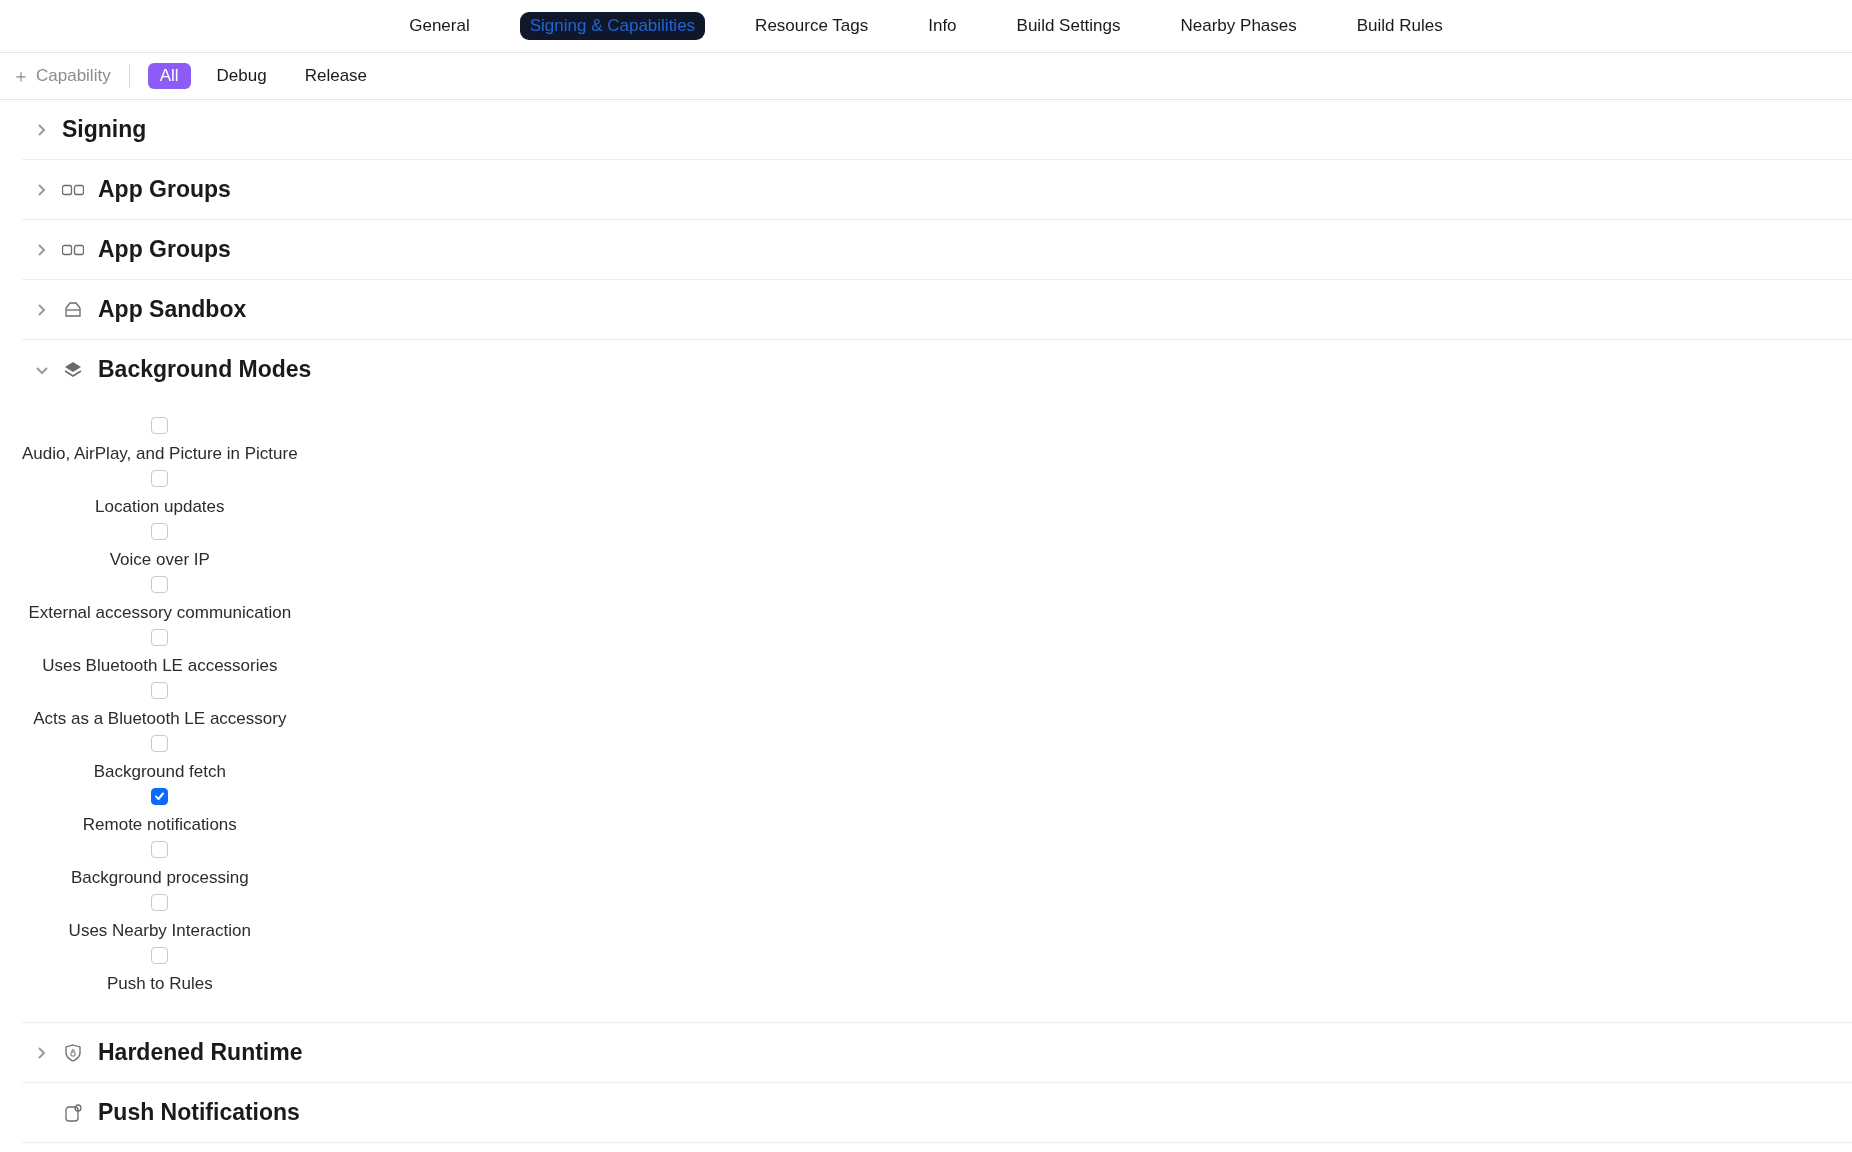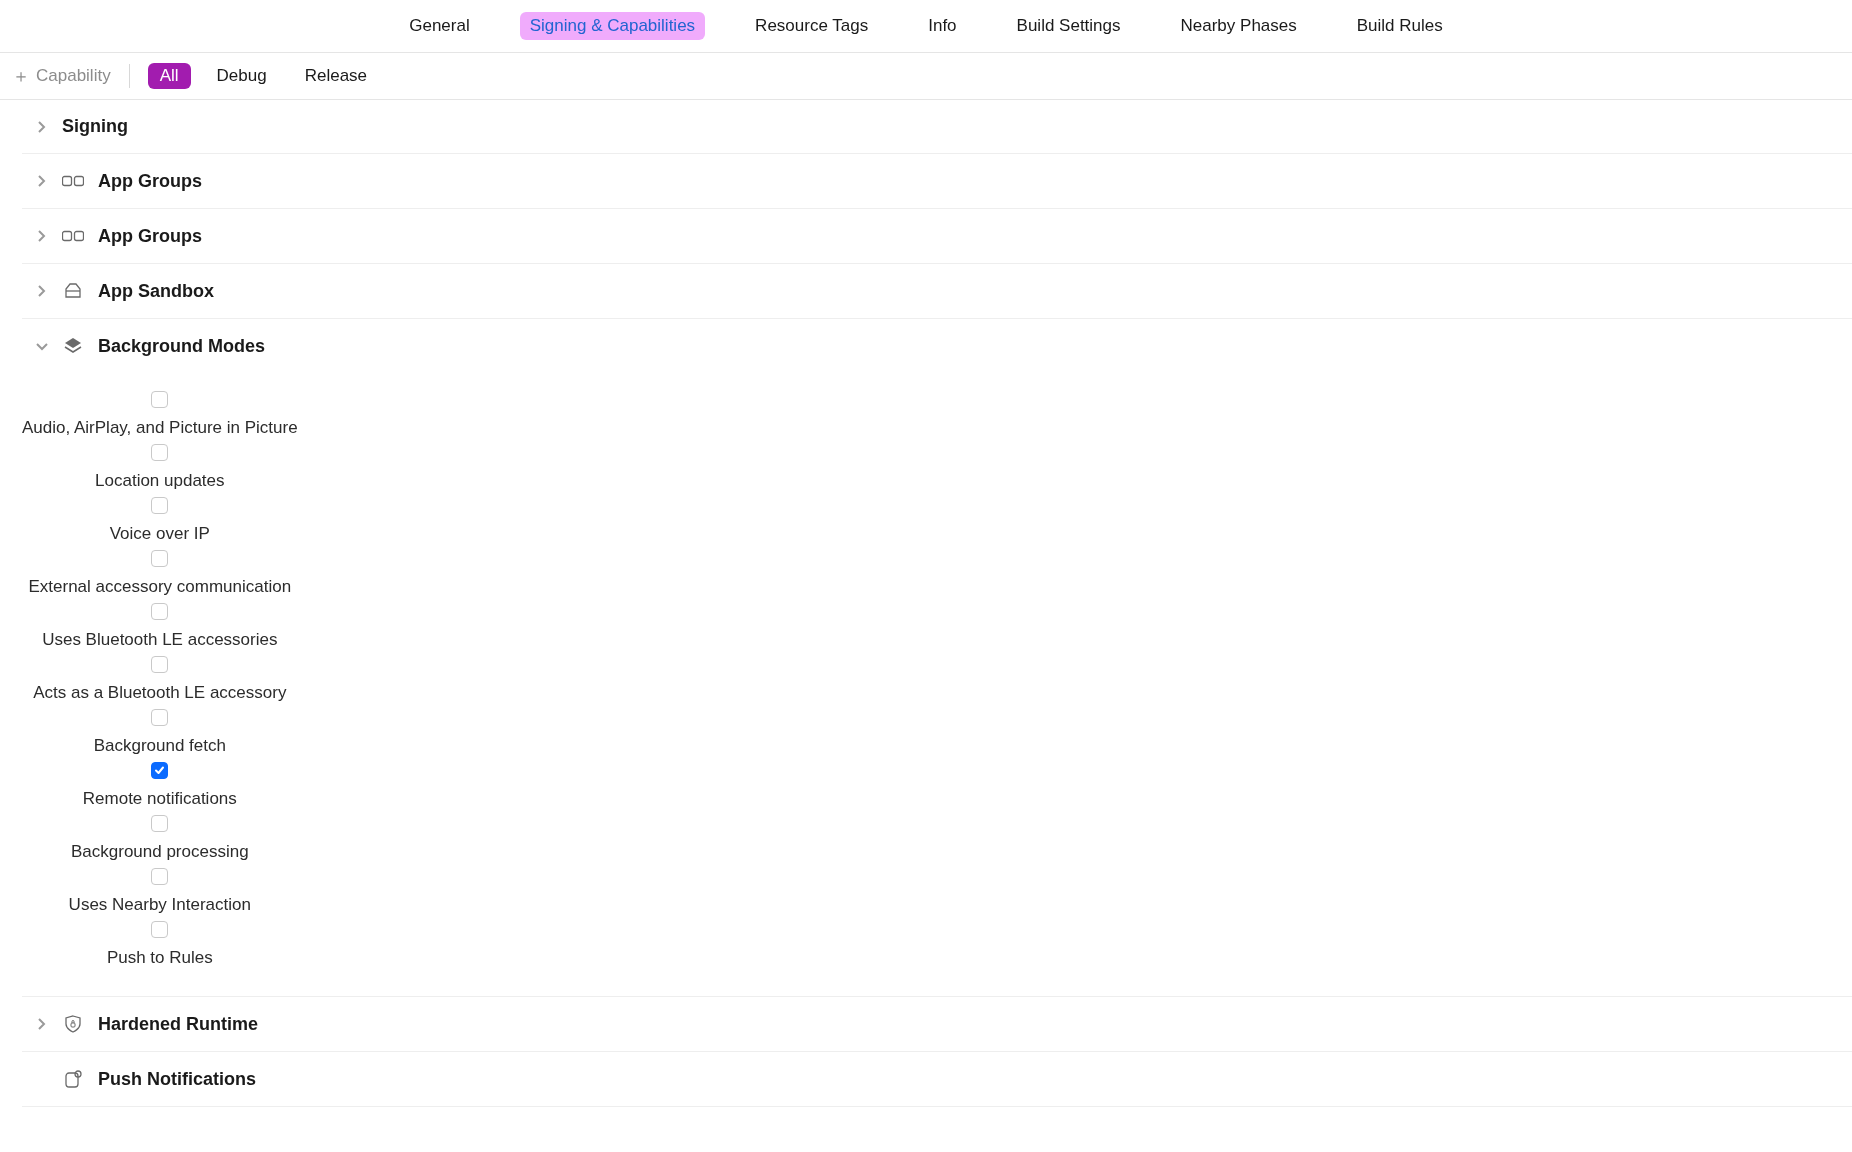--- a/index.html
+++ b/index.html
@@ -17,22 +17,23 @@
     border-bottom: 1px solid #e5e5e5;
   }
   .tab {
     padding: 4px 10px;
     border-radius: 6px;
     cursor: pointer;
     color: #1a1a1a;
     text-align: center;
   }
   .tab.active {
-    background: #f0abfc;
+    background: #0f172a;
     color: #2264d1;
+    border-radius: 9px;
   }
   .subbar {
     display: flex;
     align-items: center;
     gap: 14px;
     padding: 10px 12px;
     border-bottom: 1px solid #e5e5e5;
   }
   .add-cap {
     display: flex;
@@ -50,21 +51,21 @@
     height: 24px;
     background: #d8d8d8;
     margin: 0 4px;
   }
   .pill {
     padding: 3px 12px;
     border-radius: 6px;
     cursor: pointer;
   }
   .pill.active {
-    background: #a21caf;
+    background: #8b5cf6;
     color: #fff;
   }
   .section {
     display: flex;
     align-items: center;
     gap: 14px;
     padding: 16px 14px 16px 36px;
     border-bottom: 1px solid #eee;
     margin-left: 22px;
   }
@@ -78,21 +79,21 @@
   .chevron svg { display:block; }
   .sec-icon {
     width: 22px;
     height: 22px;
     flex: 0 0 22px;
     display:flex; align-items:center; justify-content:center;
     color:#6a6a6a;
   }
   .sec-title {
     font-weight: 700;
-    font-size: 18px;
+    font-size: 23px;
   }
   .modes-body {
     display: flex;
     padding: 18px 0 28px 0;
     border-bottom: 1px solid #eee;
     margin-left: 22px;
   }
   .modes-label-col {
     width: 568px;
     text-align: right;

